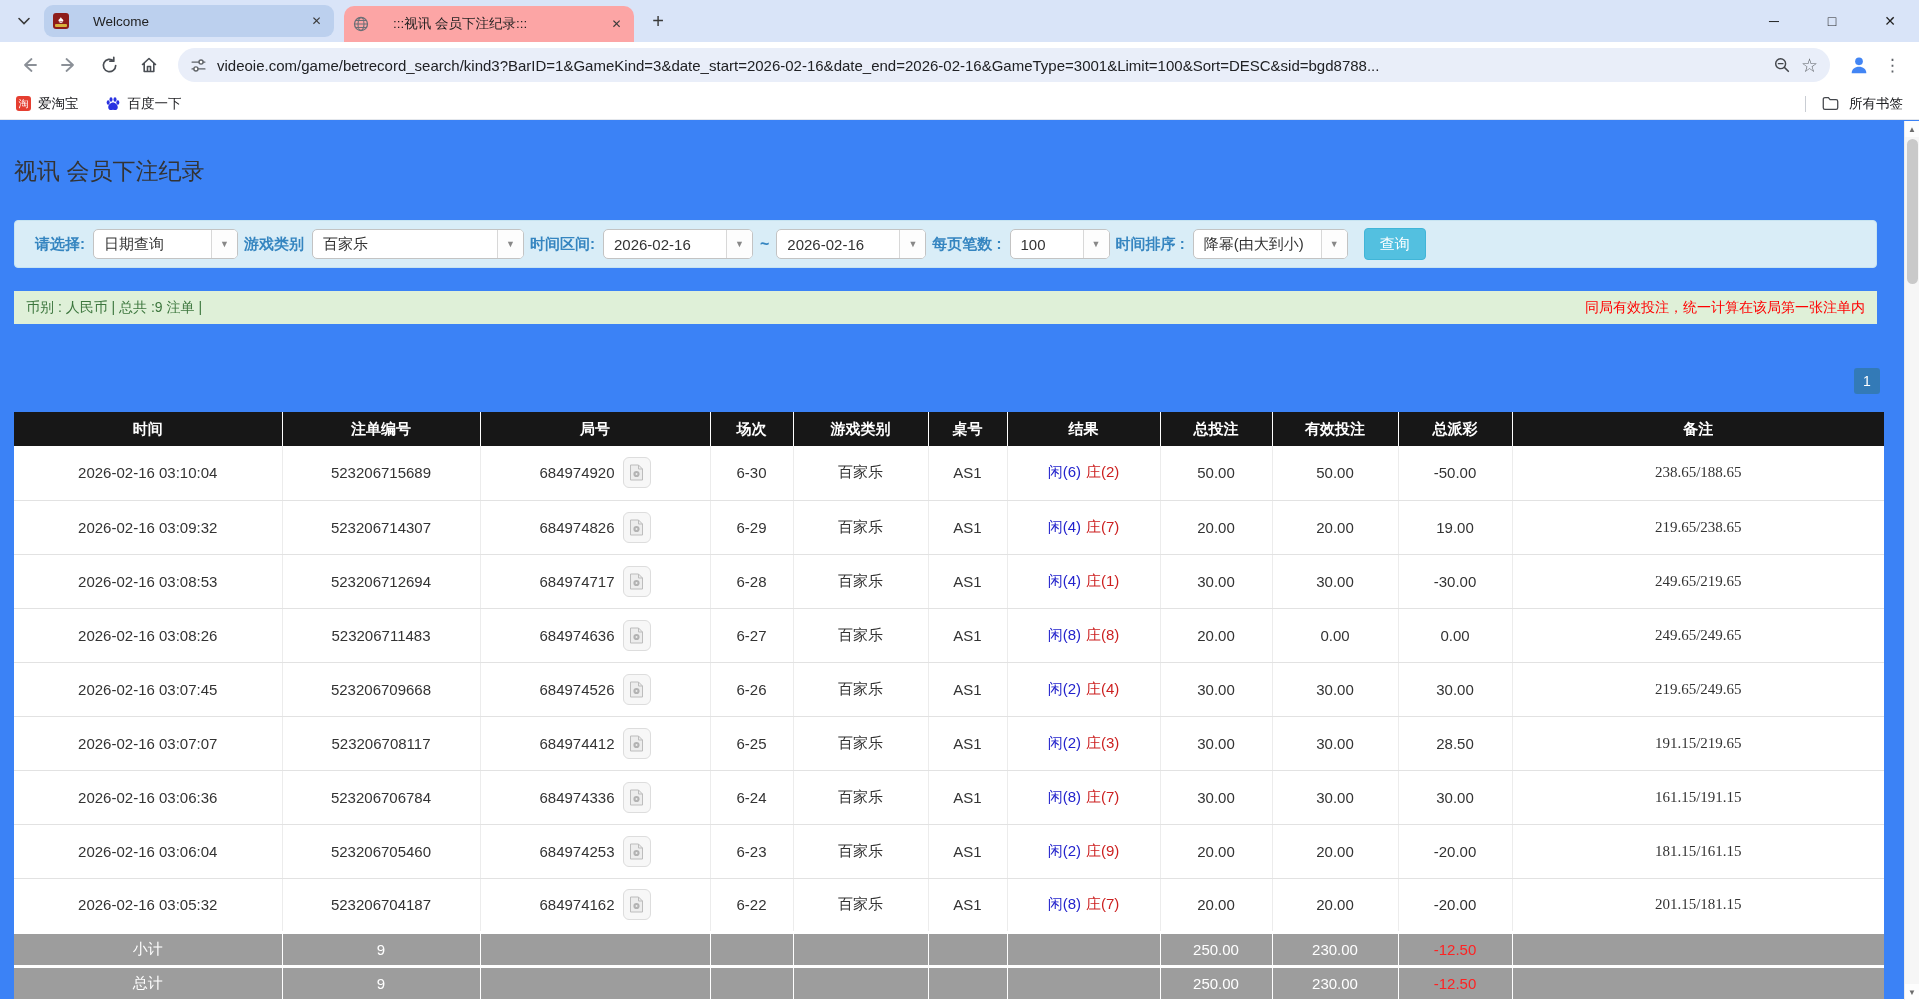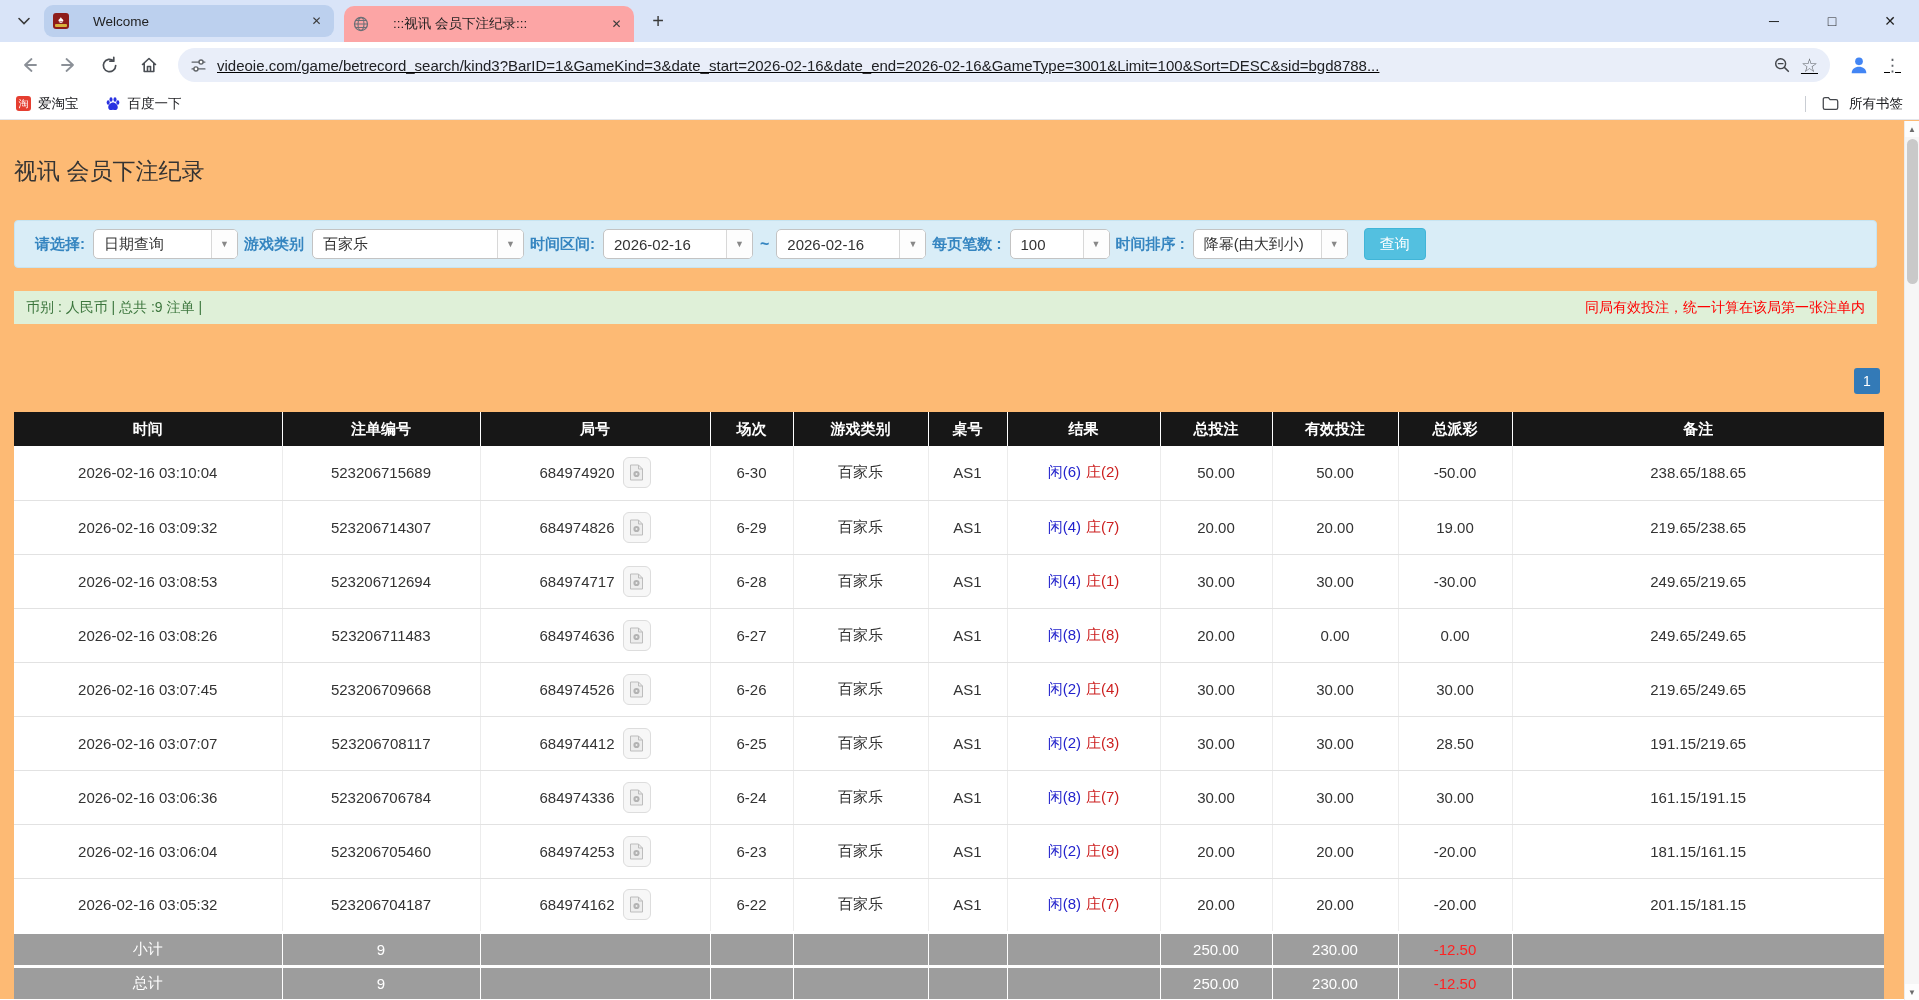--- a/index.html
+++ b/index.html
@@ -15,38 +15,38 @@
   .tab.active { background:#fca5a5; height:36px; margin-left:10px; border-radius:10px 10px 0 0; align-self:flex-end; }
   .tab .tab-title { flex:1; white-space:nowrap; overflow:hidden;margin-left:16px; }
   .tab .tab-close { width:17px; height:17px; border-radius:50%; font-size:12px; line-height:17px; text-align:center; color:#3a3a3a; }
   .favicon-welcome { width:16px; height:16px; background:#8e1d1b; border-radius:3px; color:#fff; font-size:10px; line-height:13px; text-align:center; position:relative; flex:0 0 16px; }
   .favicon-welcome::after { content:""; position:absolute; left:2px; right:2px; bottom:2px; height:3px; background:#d9b13b; border-radius:1px; }
   .newtab-btn { width:28px; height:28px; margin-left:10px; display:flex; align-items:center; justify-content:center; font-size:20px; color:#3a3a3a; }
   .win-controls { position:absolute; right:0; top:0; height:42px; display:flex; }
   .win-btn { width:58px; height:42px; display:flex; align-items:center; justify-content:center; font-size:14px; color:#1f1f1f; }
 
   
-  .toolbar { height:46px; background:#fff; display:flex; align-items:center; padding:0 10px; gap:2px;text-decoration:underline; }
+  .toolbar { height:46px; background:#fff; display:flex; align-items:center; padding:0 10px; gap:2px; }
   .nav-btn { width:38px; height:38px; border-radius:50%; display:flex; align-items:center; justify-content:center; }
   .omnibox { flex:1; height:34px; background:#e9eef9; border-radius:17px; margin:0 8px; display:flex; align-items:center; padding:0 12px; gap:10px; min-width:0; }
   .omnibox .url-text { flex:1; font-size:15px; color:#202124; white-space:nowrap; overflow:hidden; }
   .omni-icon { display:flex; align-items:center; justify-content:center; }
   .star { font-size:19px; color:#5f6368; }
   .toolbar-right { display:flex; align-items:center; gap:14px; padding:0 8px; }
   .dots { font-size:17px; color:#5f6368; letter-spacing:0; }
 
   
   .bookmarks { height:32px; background:#fff; border-bottom:1px solid #e4e7ec; display:flex; align-items:center; padding:0 16px; font-size:13.5px; color:#202124; }
   .bm-item { display:flex; align-items:center; gap:7px; margin-right:26px; }
   .bm-taobao-icon { width:15px; height:15px; background:#e53e30; border-radius:3px; color:#fff; font-size:10px; line-height:15px; text-align:center; }
   .bm-right { margin-left:auto; display:flex; align-items:center; gap:10px; }
   .bm-divider { width:1px; height:16px; background:#c9cdd3; margin-right:6px; }
 
   
-  .content { position:relative; height:879px; overflow:hidden; background:#fdba74; }
+  .content { position:relative; height:879px; overflow:hidden; background:#3b82f6; }
   .page-title { margin:36px 0 0 14px; font-size:23px; color:#333; font-weight:400; }
 
   .filter-bar { margin:33px 0 0 14px; width:1863px; height:48px; background:#d9edf7; border:1px solid #c7e4f1; border-radius:4px; display:flex; align-items:center; padding:0 14px; }
   .f-label { color:#3585c0; font-weight:bold; font-size:15px; margin:0 8px 0 6px; white-space:nowrap; }
   .combo { display:flex; height:30px; background:#fff; border:1px solid #c3c3c3; border-radius:5px; overflow:hidden; }
   .combo-text { flex:1; display:flex; align-items:center; padding:0 10px; font-size:15px; color:#333; white-space:nowrap; }
   .combo-arrow { width:26px; border-left:1px solid #d8d8d8; display:flex; align-items:center; justify-content:center; font-size:9px; color:#888; background:#fdfdfd; }
   .tilde { color:#3585c0; font-weight:bold; margin:0 7px; }
   .search-btn { margin-left:16px; height:32px; padding:0 15px; background:#53c0e0; border:1px solid #41b5d8; border-radius:4px; color:#fff; font-size:15px; display:flex; align-items:center; }
 
@@ -55,21 +55,21 @@
   .summary-right { color:#ff0000; }
 
   .pager { margin:44px 14px 0 14px; width:1866px; text-align:right; }
   .page-num { display:inline-block; width:26px; height:26px; line-height:26px; background:#337ab7; color:#fff; border-radius:3px; font-size:14px; text-align:center; }
 
   
   table.bets { margin:18px 0 0 14px; width:1870px; border-collapse:collapse; table-layout:fixed; font-size:15px; }
   table.bets thead th { background:#171717; color:#fff; height:34px; font-weight:bold; text-align:center; border-right:1px solid #fff; }
   table.bets thead th:last-child { border-right:none; }
   table.bets tbody td { height:54px; background:#fff; color:#333; text-align:center; border-bottom:1px solid #e2e2e2; border-right:1px solid #ececec; }
-  table.bets tbody td:last-child { border-right:none; }
+  table.bets tbody td:last-child { border-right:none;font-family:Liberation Serif, serif; }
   .blue-val { color:#2b6cd9; }
   .neg { color:#ff0000; }
   .res-player { color:#2222cc; }
   .res-banker { color:#cc1f1f; margin-left:5px; }
   .round-cell { display:flex; align-items:center; justify-content:center; gap:8px; }
   .video-btn { width:28px; height:31px; background:#f7f7f7; border:1px solid #ddd; border-radius:6px; display:flex; align-items:center; justify-content:center; }
   table.bets tfoot td { background:#9d9d9d; color:#fff; height:34px; text-align:center; border-right:1px solid #fff; border-top:3px solid #fff; }
   table.bets tfoot td:last-child { border-right:none; }
   table.bets tfoot .neg { color:#ff2222; }
 

